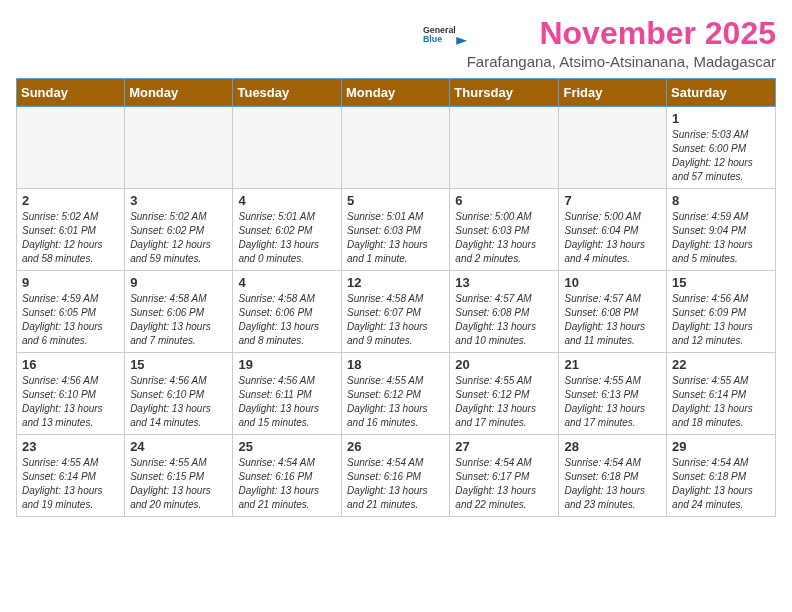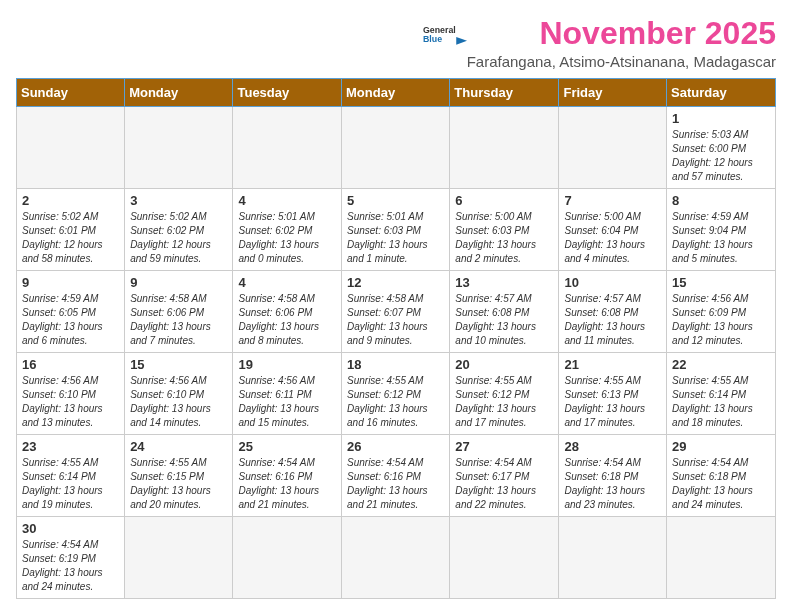--- a/index.html
+++ b/index.html
@@ -292,28 +292,14 @@
 Sunset: 6:18 PM
 Daylight: 13 hours and 23 minutes.</div>
         </td>
         <td>
           <div class="day-number">29</div>
           <div class="day-info">Sunrise: 4:54 AM
 Sunset: 6:18 PM
 Daylight: 13 hours and 24 minutes.</div>
         </td>
       </tr>
-      <tr>
-        <td>
-          <div class="day-number">30</div>
-          <div class="day-info">Sunrise: 4:54 AM
-Sunset: 6:19 PM
-Daylight: 13 hours and 24 minutes.</div>
-        </td>
-        <td class="empty"></td>
-        <td class="empty"></td>
-        <td class="empty"></td>
-        <td class="empty"></td>
-        <td class="empty"></td>
-        <td class="empty"></td>
-      </tr>
     </tbody>
 </table>
 
 </body></html>

